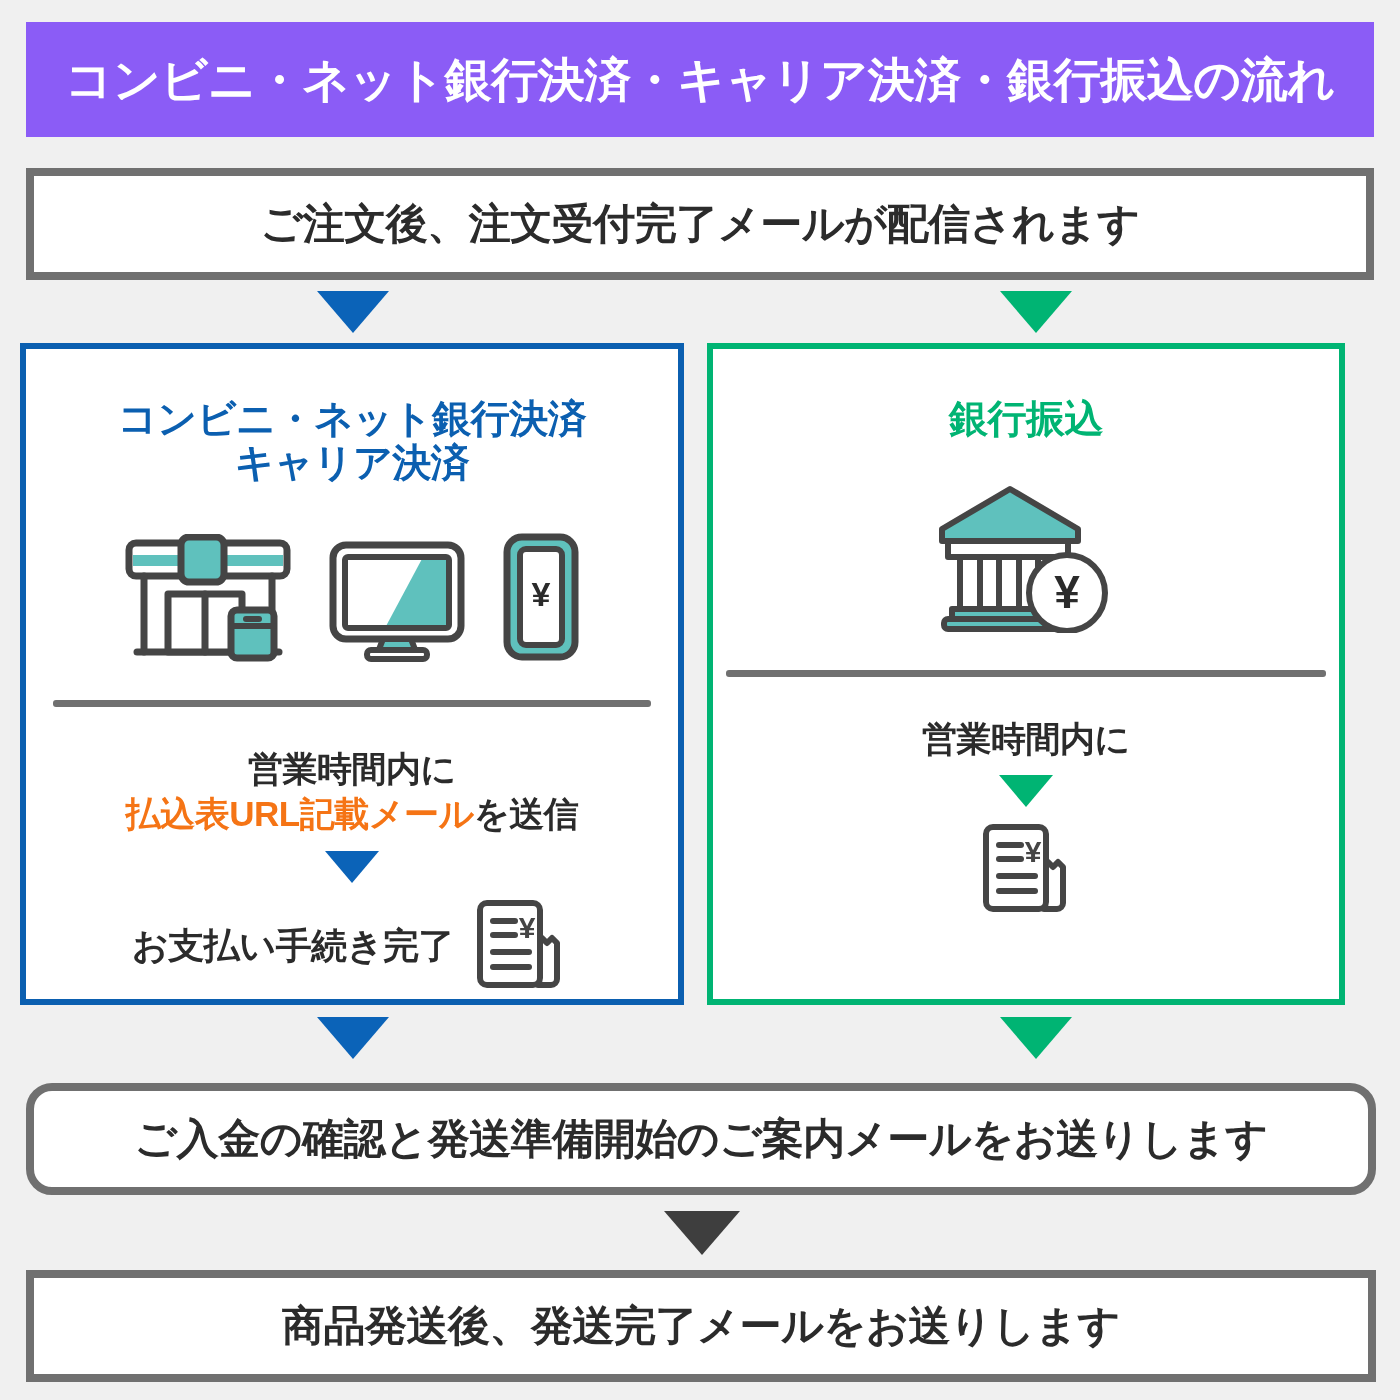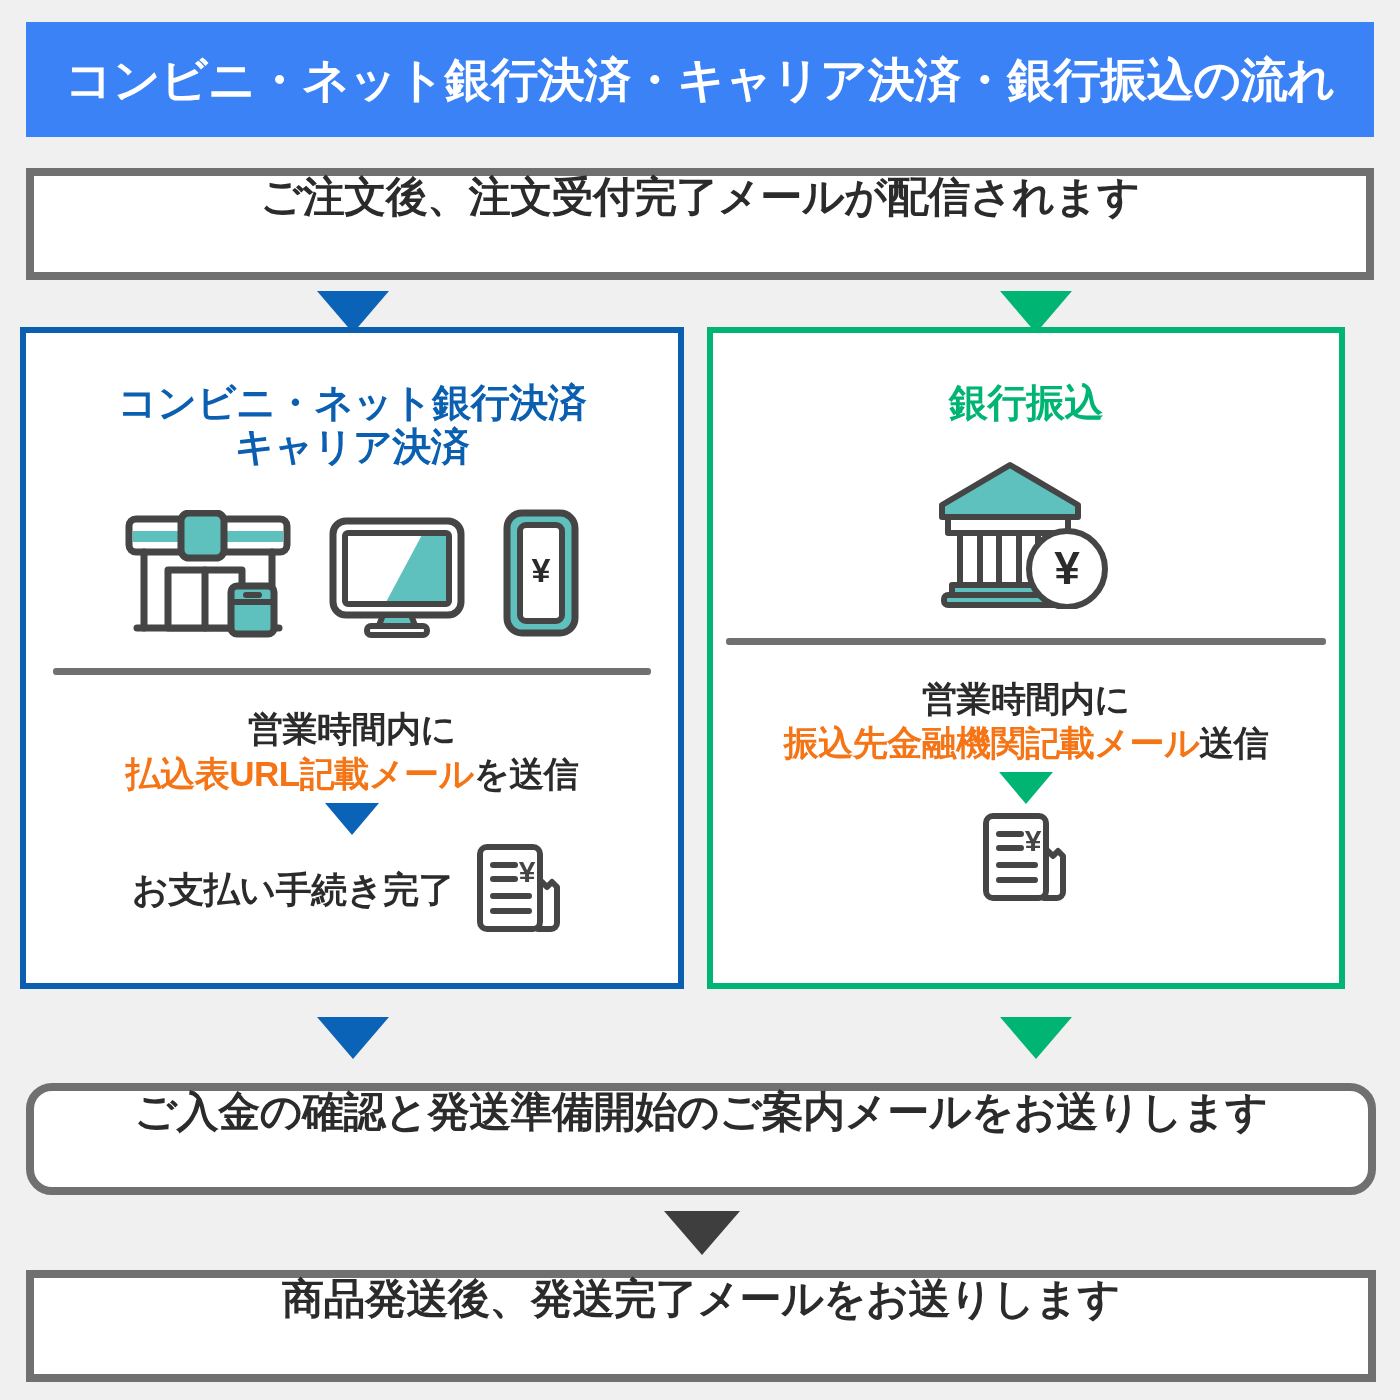--- a/index.html
+++ b/index.html
@@ -19,41 +19,42 @@
     height: 1400px;
   }
 
   
   .header-bar {
     position: absolute;
     left: 26px;
     top: 22px;
     width: 1348px;
     height: 115px;
-    background: #3b82f6;
+    background: #8b5cf6;
     display: flex;
     align-items: center;
     justify-content: center;
   }
   .header-title {
     color: #ffffff;
     font-size: 47px;
     font-weight: 700;
     letter-spacing: -0.5px;
     white-space: nowrap;
     line-height: 1;
   }
 
   
   .step-box {
     position: absolute;
     background: #ffffff;
     border: 8px solid #707070;
     box-sizing: border-box;
     display: flex;
+    align-items: center;
     justify-content: center;
   }
   .step-box-text {
     color: #2b2b2b;
     font-size: 42px;
     font-weight: 700;
     letter-spacing: -0.5px;
     white-space: nowrap;
     line-height: 1;
   }
@@ -107,28 +108,29 @@
     border-right: 27px solid transparent;
     border-top-width: 32px;
     border-top-style: solid;
   }
   .tri-small.blue  { border-top-color: #0b63b8; }
   .tri-small.green { border-top-color: #00b473; }
 
   
   .method-panel {
     position: absolute;
-    top: 327px;
+    top: 343px;
     height: 662px;
     background: #ffffff;
     box-sizing: border-box;
     border: 6px solid #0b5fb0;
     display: flex;
     flex-direction: column;
     align-items: center;
+    gap: 8px;
   }
   #panel-konbini { left: 20px;  width: 664px; border-color: #0b5fb0; }
   #panel-furikomi{ left: 707px; width: 638px; border-color: #00b473; }
 
   .panel-title {
     margin-top: 48px;
     text-align: center;
     font-size: 39px;
     font-weight: 700;
     line-height: 1.12;
@@ -311,21 +313,20 @@
           </g>
           <text x="129" y="127" text-anchor="middle" font-family="'Liberation Sans', sans-serif" font-size="46" font-weight="700" fill="#2b2b2b">¥</text>
         </svg>
       </span>
     </div>
 
     <div class="panel-divider"></div>
 
     <div class="panel-note">
       <div>営業時間内に</div>
-      <div><span class="hi">振込先金融機関記載メール</span><span>送信</span></div>
     </div>
 
     <div class="tri-small green"></div>
 
     <div class="panel-done-row">
       <span>
         <svg width="104" height="96" viewBox="0 0 104 96">
           <g fill="none" stroke="#454545" stroke-width="6" stroke-linecap="round" stroke-linejoin="round">
             <path d="M70 46 L74 41 L79 46 L84 41 L89 46 L89 82 A6 6 0 0 1 83 88 L70 88"></path>
             <rect x="12" y="6" width="60" height="82" rx="7" fill="#ffffff"></rect>

